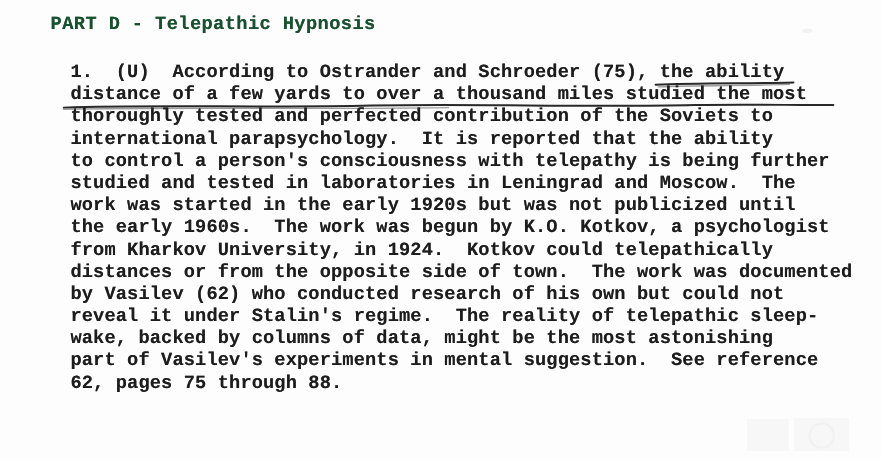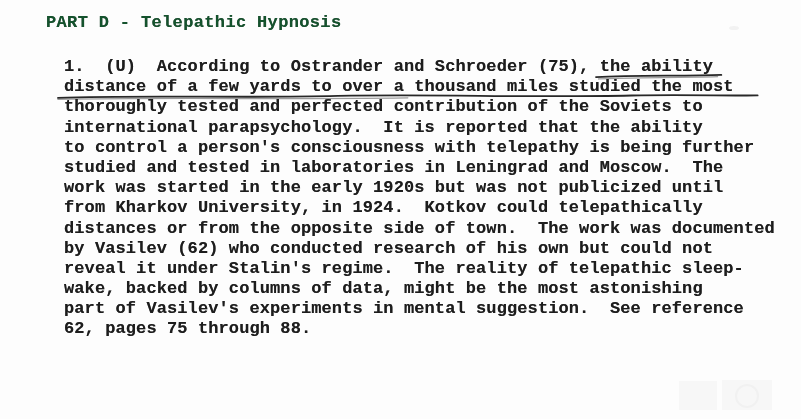--- a/index.html
+++ b/index.html
@@ -68,20 +68,21 @@
     <div class="line"><span class="useg wide"><span>distance of a few yards to over a thousand miles studied the most</span><svg class="scribble" viewBox="0 0 100 8" preserveAspectRatio="none" aria-hidden="true">
             <path d="M0,5.2 C12,2.4 26,5.6 40,3.5 C54,1.8 68,5.2 82,3.1 C90,2.1 96,3.6 100,3"></path>
             <path class="ghost" d="M0,6.6 C15,4.6 30,6.8 50,5.2"></path>
           </svg></span></div>
 
     <div class="line"><span>thoroughly tested and perfected contribution of the Soviets to</span></div>
     <div class="line"><span>international parapsychology.  It is reported that the ability</span></div>
     <div class="line"><span>to control a person's consciousness with telepathy is being further</span></div>
     <div class="line"><span>studied and tested in laboratories in Leningrad and Moscow.  The</span></div>
     <div class="line"><span>work was started in the early 1920s but was not publicized until</span></div>
+    <div class="line"><span>the early 1960s.  The work was begun by K.O. Kotkov, a psychologist</span></div>
     <div class="line"><span>from Kharkov University, in 1924.  Kotkov could telepathically</span></div>
     <div class="line"><span>distances or from the opposite side of town.  The work was documented</span></div>
     <div class="line"><span>by Vasilev (62) who conducted research of his own but could not</span></div>
     <div class="line"><span>reveal it under Stalin's regime.  The reality of telepathic sleep-</span></div>
     <div class="line"><span>wake, backed by columns of data, might be the most astonishing</span></div>
     <div class="line"><span>part of Vasilev's experiments in mental suggestion.  See reference</span></div>
     <div class="line"><span>62, pages 75 through 88.</span></div>
 
   </div>
 

